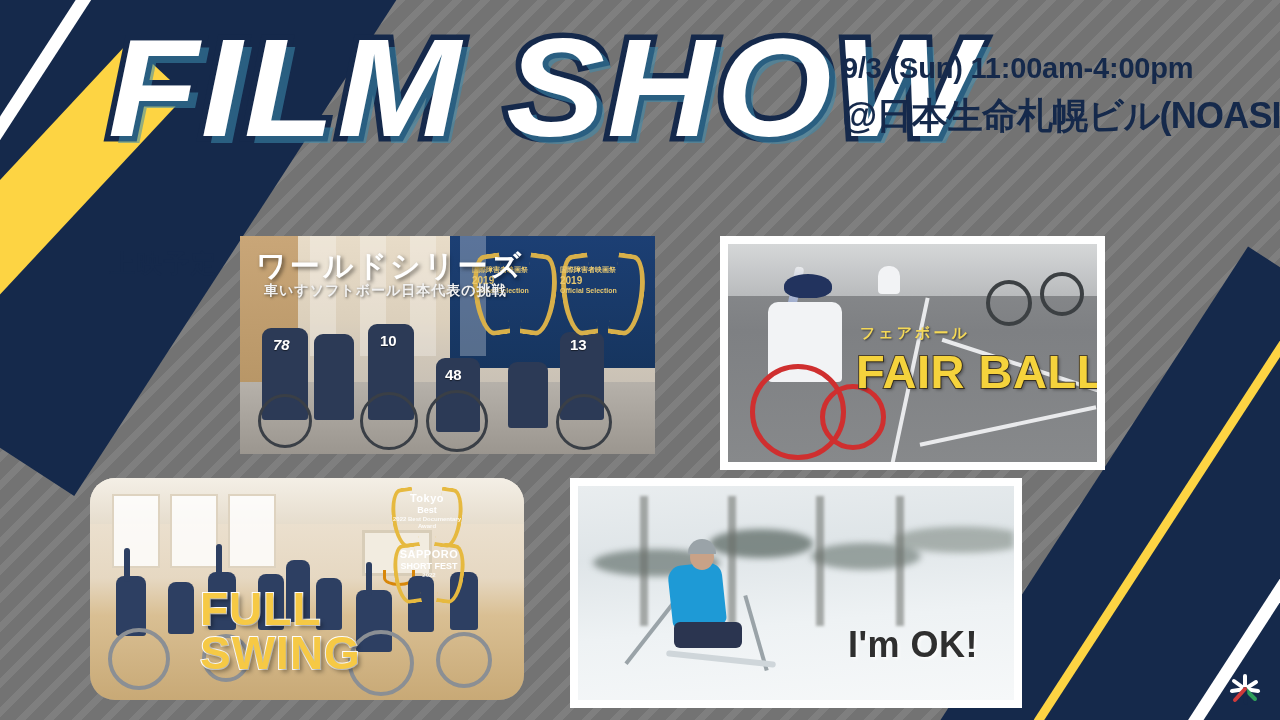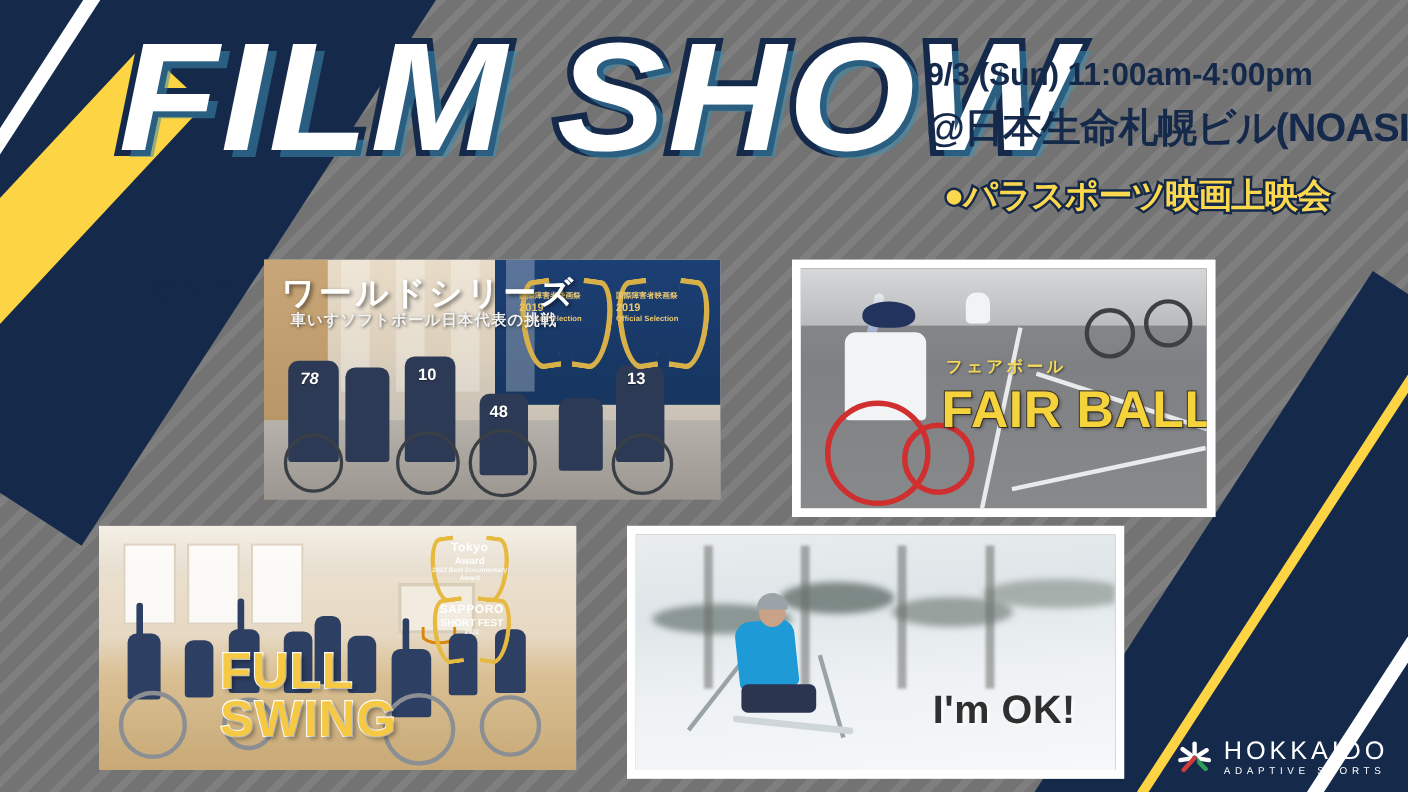--- a/index.html
+++ b/index.html
@@ -153,21 +153,21 @@
     text-shadow:1px 1px 2px rgba(0,0,0,.55);
   }
   .t2-title{
     position:absolute;left:128px;top:100px;
     font-size:47px;font-weight:700;color:#f5d33c;letter-spacing:.5px;
     -webkit-text-stroke:2px #4a4130;paint-order:stroke fill;
     text-shadow:2px 2px 3px rgba(0,0,0,.35);white-space:nowrap;
   }
 
   
-  .t3{left:90px;top:478px;width:434px;height:222px;}
+  .t3{left:90px;top:478px;width:434px;height:222px;border-radius:25px;}
   .t3 .gymbg{position:absolute;inset:0;background:linear-gradient(180deg,#efe6d8 0%,#e6d8c2 45%,#d9bf93 62%,#c8a976 100%);}
   .t3 .ceil{position:absolute;left:0;top:0;width:100%;height:46px;background:linear-gradient(180deg,#f4efe6,#e6ddcd);}
   .t3 .win{position:absolute;top:16px;width:44px;height:70px;background:rgba(255,255,255,.82);border:2px solid #ded3c0;}
   .t3 .hoop{position:absolute;right:92px;top:52px;width:64px;height:40px;background:#f2ece0;border:3px solid #d8cdb8;}
   .t3 .hoop:after{content:"";position:absolute;left:18px;bottom:-13px;width:26px;height:13px;border:3px solid #d8870a;border-top:none;border-radius:0 0 50% 50%;}
   .t3 .ath{position:absolute;background:#2d3f62;border-radius:8px 8px 3px 3px;}
   .t3 .arm{position:absolute;width:6px;background:#2d3f62;border-radius:3px;}
   .t3 .chr{position:absolute;border:4px solid #8b8f94;border-radius:50%;}
   .t3-title{
     position:absolute;left:110px;top:110px;
@@ -234,21 +234,20 @@
   <div class="shape wedge-br"></div>
   <div class="shape stripe-br-white"></div>
   <div class="shape line-br-yellow"></div>
 
   <div class="title">FILM SHOW</div>
 
   <div class="info">
     <div class="info-line info-date">9/3 (Sun) 11:00am-4:00pm</div>
     <div class="info-line info-venue">@日本生命札幌ビル(NOASIS 3.4)</div>
     <div class="bullets">
-      <div class="bullet-line">●パラスポーツ映画上映会</div>
     </div>
   </div>
 
   <div class="section-label">上映予定</div>
 
   <div class="thumb t1">
     <div class="thumb-inner">
       <div class="bg"></div>
       <div class="hall-left"></div>
       <div class="wall-blue"></div>
@@ -339,21 +338,21 @@
       <div class="chr" style="left:18px;bottom:10px;width:54px;height:54px;"></div>
       <div class="chr" style="left:112px;bottom:18px;width:40px;height:40px;"></div>
       <div class="chr" style="left:258px;bottom:4px;width:58px;height:58px;"></div>
       <div class="chr" style="left:346px;bottom:12px;width:48px;height:48px;"></div>
 
       <div class="laurel-sm" style="left:300px;top:6px;">
         <div class="lf"></div>
           <div class="rt"></div>
         <div class="ltxt">
           <div class="s1">Tokyo</div>
-          <div class="s2">Award</div>
+          <div class="s2">Best</div>
           <div class="s3">2022 Best Documentary Award</div>
         </div>
       </div>
       <div class="laurel-sm" style="left:302px;top:62px;">
         <div class="lf"></div>
           <div class="rt"></div>
         <div class="ltxt">
           <div class="s1">SAPPORO</div>
           <div class="s2">SHORT FEST</div>
           <div class="s3">2022</div>
@@ -394,19 +393,15 @@
           <line x1="17" y1="17" x2="28" y2="10" stroke="#ffffff" stroke-width="4"></line>
           <line x1="17" y1="17" x2="30" y2="19" stroke="#ffffff" stroke-width="4"></line>
           <line x1="17" y1="17" x2="6" y2="9" stroke="#ffffff" stroke-width="4"></line>
           <line x1="17" y1="17" x2="4" y2="19" stroke="#ffffff" stroke-width="4"></line>
           <line x1="17" y1="17" x2="27" y2="27" stroke="#2f9e5a" stroke-width="4"></line>
           <line x1="17" y1="17" x2="18" y2="31" stroke="#15294b" stroke-width="4"></line>
           <line x1="17" y1="17" x2="7" y2="28" stroke="#cf3a3a" stroke-width="4"></line>
         </g>
       </svg>
     </div>
-    <div class="logo-text">
-      <div class="logo-main">HOKKAIDO</div>
-      <div class="logo-sub">ADAPTIVE SPORTS</div>
-    </div>
   </div>
 
 </div>
 
 </body></html>

